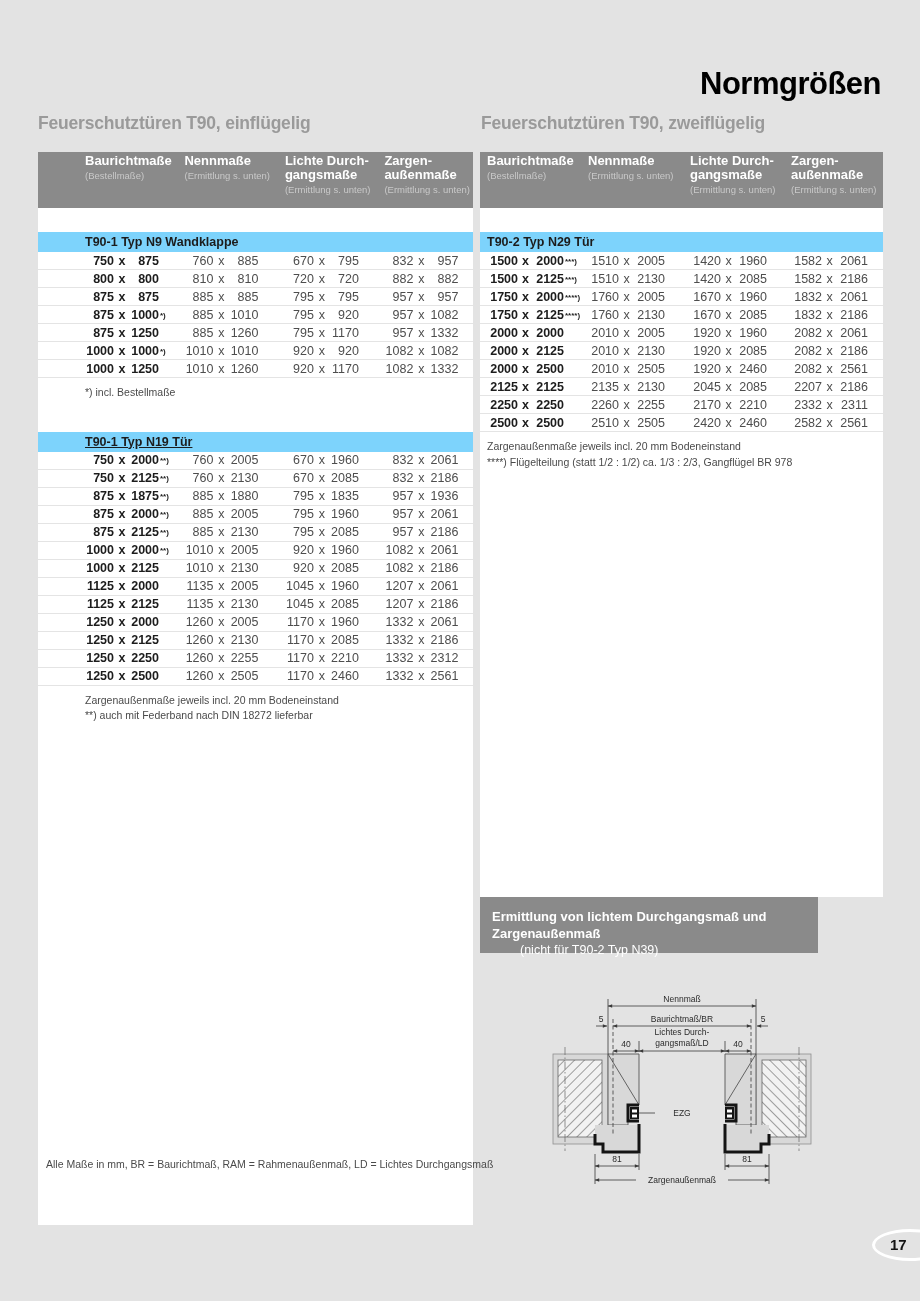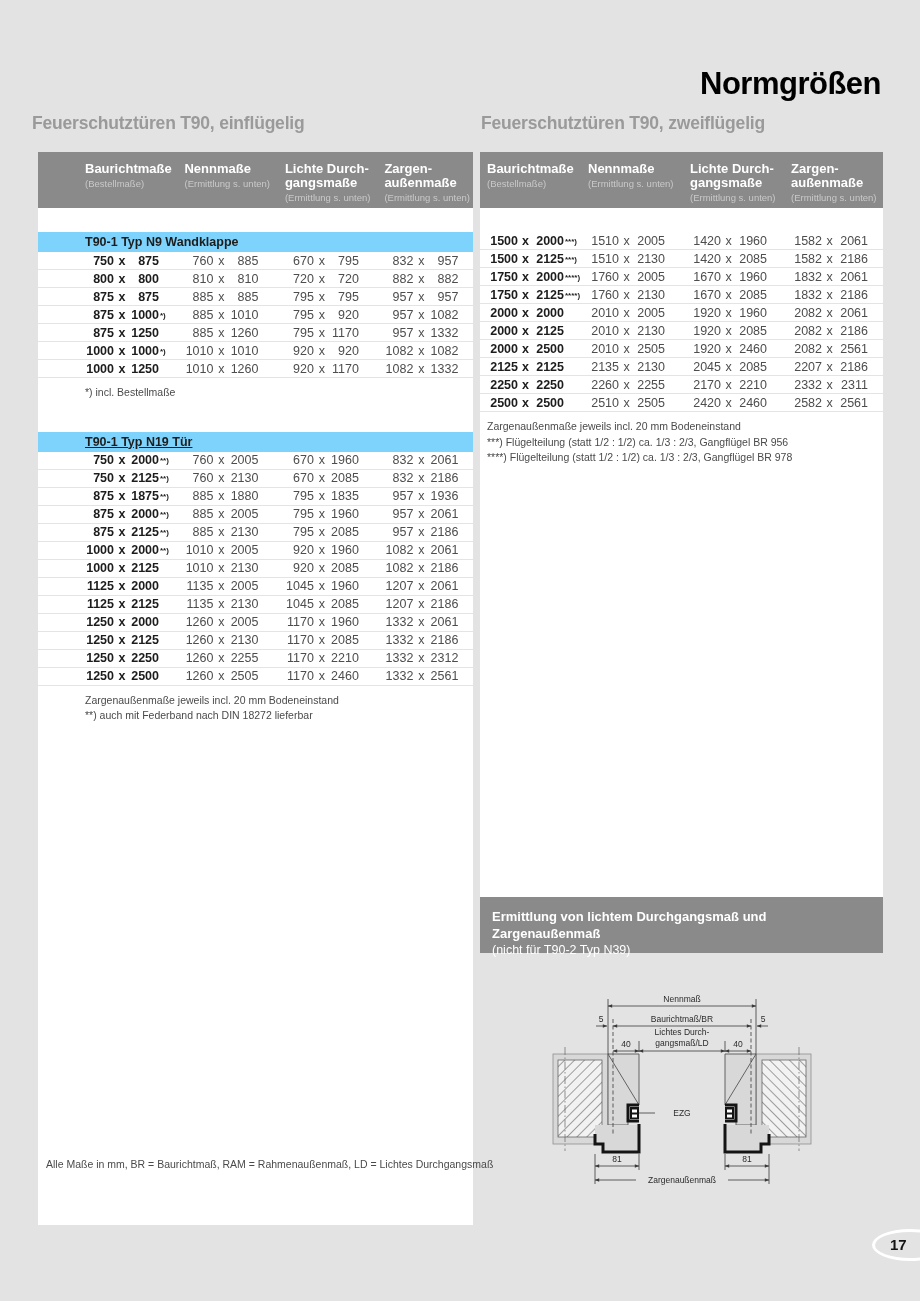--- a/index.html
+++ b/index.html
@@ -15,34 +15,34 @@
 
   
   #page-title{
     top:66px;right:39px;
     font-size:31px;font-weight:bold;color:#000000;letter-spacing:-0.5px;
   }
   .col-heading{
     top:113px;
     font-size:17.5px;font-weight:bold;color:#9a9a9a;letter-spacing:-0.2px;
   }
-  #heading-left{left:32px;}
+  #heading-left{left:38px;}
   #heading-right{left:481px;}
 
   
   .panel{background:#ffffff;}
   #left-panel{left:38px;top:152px;width:435px;height:1073px;}
   #right-panel{left:480px;top:152px;width:403px;height:745px;}
 
   
   .thead{
     height:56px;background:#8a8a8a;display:flex;align-items:flex-start;
     color:#ffffff;
   }
-  .thead .hcell{padding-top:10px;box-sizing:border-box;}
+  .thead .hcell{padding-top:2px;box-sizing:border-box;}
   .hline{font-size:13px;font-weight:bold;line-height:14px;white-space:nowrap;}
   .hsub{font-size:9.5px;font-weight:normal;color:#c9c9c9;line-height:13px;margin-top:1px;white-space:nowrap;}
 
   
   .pad-l{padding-left:47px;}
   .pad-r{padding-left:7px;}
   .w0{width:101px;box-sizing:border-box;}
   .w1{width:102px;box-sizing:border-box;}
   .w2{width:101px;box-sizing:border-box;}
   .w3{width:90px;box-sizing:border-box;}
@@ -68,26 +68,26 @@
   .lt .n1,.lt .n2{width:29px;} .lt .xs{width:16px;}
   .rt .n1,.rt .n2{width:31px;} .rt .xs{width:15px;}
   .cell.c0{font-weight:bold;color:#1c1c1c;}
   sup.mk{font-size:8px;font-weight:bold;line-height:0;position:relative;top:-1px;margin-left:1px;}
 
   .note{font-size:10.5px;color:#4a4a4a;line-height:15.5px;white-space:nowrap;}
   .note.first{margin-top:7px;}
 
   
   #banner{
-    left:480px;top:897px;width:403px;height:56px;
+    left:480px;top:897px;width:338px;height:56px;
     background:#8a8a8a;color:#ffffff;box-sizing:border-box;
     padding:11px 14px 0 12px;
   }
   #banner .b1{font-size:13px;font-weight:bold;line-height:17px;}
-  #banner .b2{font-size:12.5px;line-height:17px;}
+  #banner .b2{font-size:12.5px;line-height:17px;margin-left:28px;}
 
   
   #diagram{left:551px;top:984px;}
   #diagram .dim{stroke:#3a3a3a;stroke-width:0.8;fill:none;}
   #diagram text{font-family:"Liberation Sans",sans-serif;font-size:8.5px;fill:#2b2b2b;}
 
   
   #footer-note{left:46px;top:1158px;font-size:10.5px;color:#4a4a4a;}
   #page-number{
     left:872px;top:1229px;width:76px;height:32px;
@@ -598,20 +598,21 @@
       <div class="hline">gangsmaße</div>
       <div class="hsub">(Ermittlung s. unten)</div>
     </div>
     <div class="hcell w3">
       <div class="hline">Zargen-</div>
       <div class="hline">außenmaße</div>
       <div class="hsub">(Ermittlung s. unten)</div>
     </div>
   </div>
   <div class="tbody rt">
+      <div class="strip pad-r">T90-2 Typ N29 Tür</div>
       <div class="trow pad-r">
         <span class="cell c0 w0">
           <span class="n1">1500</span>
           <span class="xs">x</span>
           <span class="n2">2000</span>
           <sup class="mk">***)</sup>
         </span>
         <span class="cell c1 w1">
           <span class="n1">1510</span>
           <span class="xs">x</span>
@@ -823,21 +824,20 @@
           <span class="xs">x</span>
           <span class="n2">2460</span>
         </span>
         <span class="cell c3 w3">
           <span class="n1">2582</span>
           <span class="xs">x</span>
           <span class="n2">2561</span>
         </span>
       </div>
       <div class="note pad-r first">Zargenaußenmaße jeweils incl. 20 mm Bodeneinstand</div>
-      <div class="note pad-r">***)  Flügelteilung (statt 1/2 : 1/2) ca. 1/3 : 2/3, Gangflügel BR 956</div>
       <div class="note pad-r">****) Flügelteilung (statt 1/2 : 1/2) ca. 1/3 : 2/3, Gangflügel BR 978</div>
     </div>
 </div>
 
 <div class="abs" id="banner">
   <div class="b1">Ermittlung von lichtem Durchgangsmaß und Zargenaußenmaß</div>
   <div class="b2">(nicht für T90-2 Typ N39)</div>
 </div>
 
 <svg class="abs" id="diagram" width="262" height="206" viewBox="0 0 262 206">

